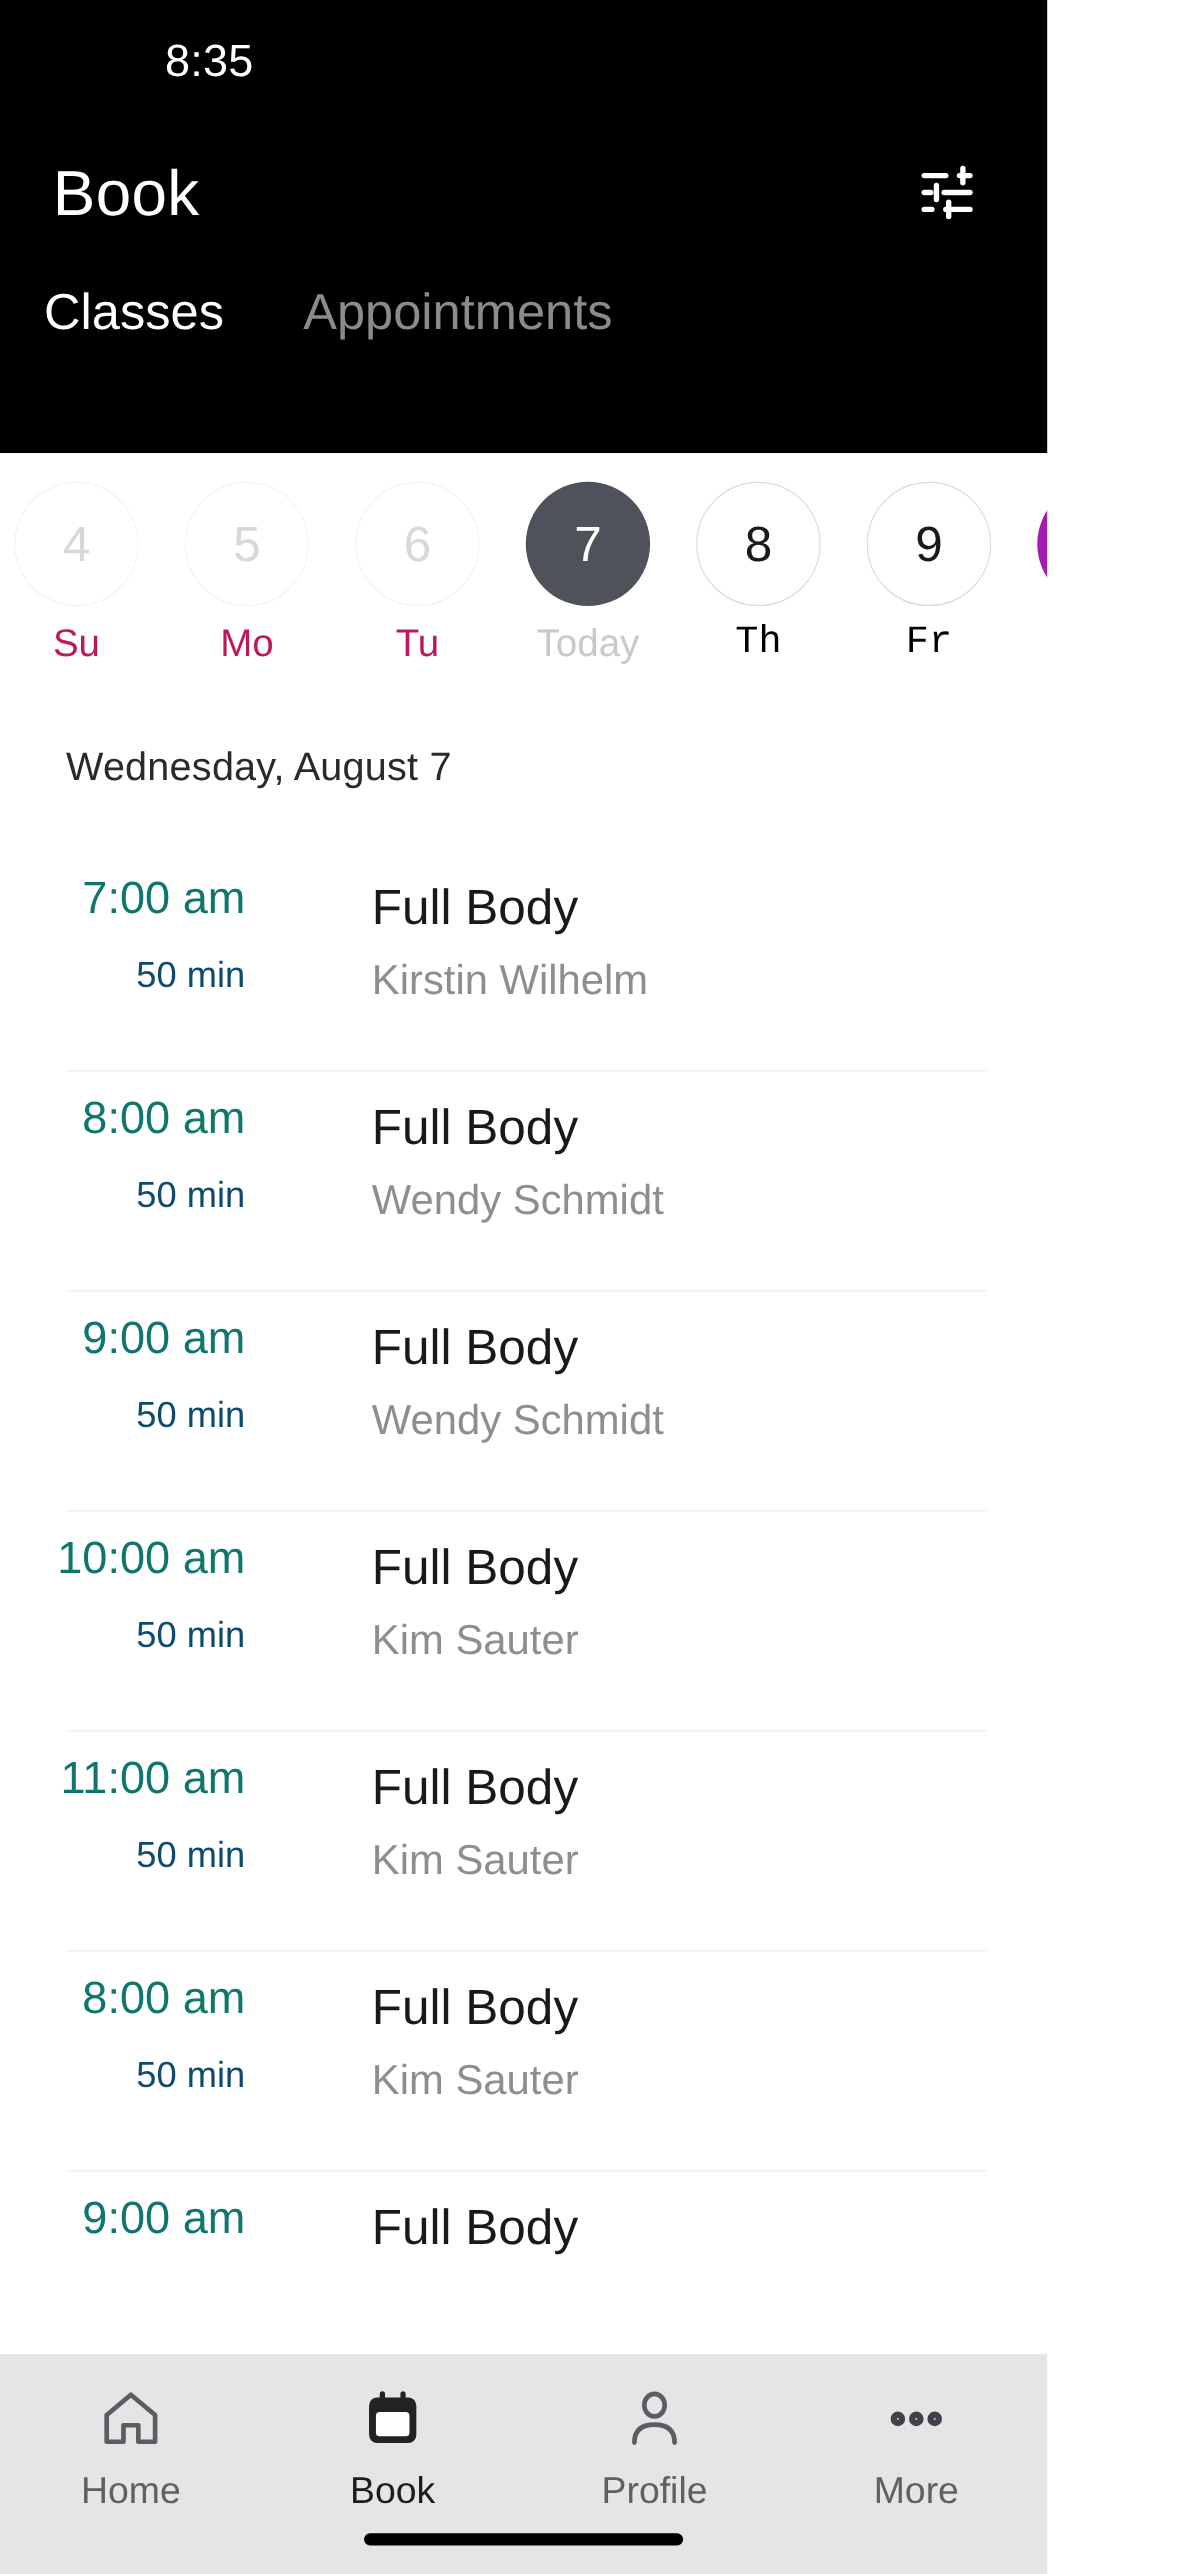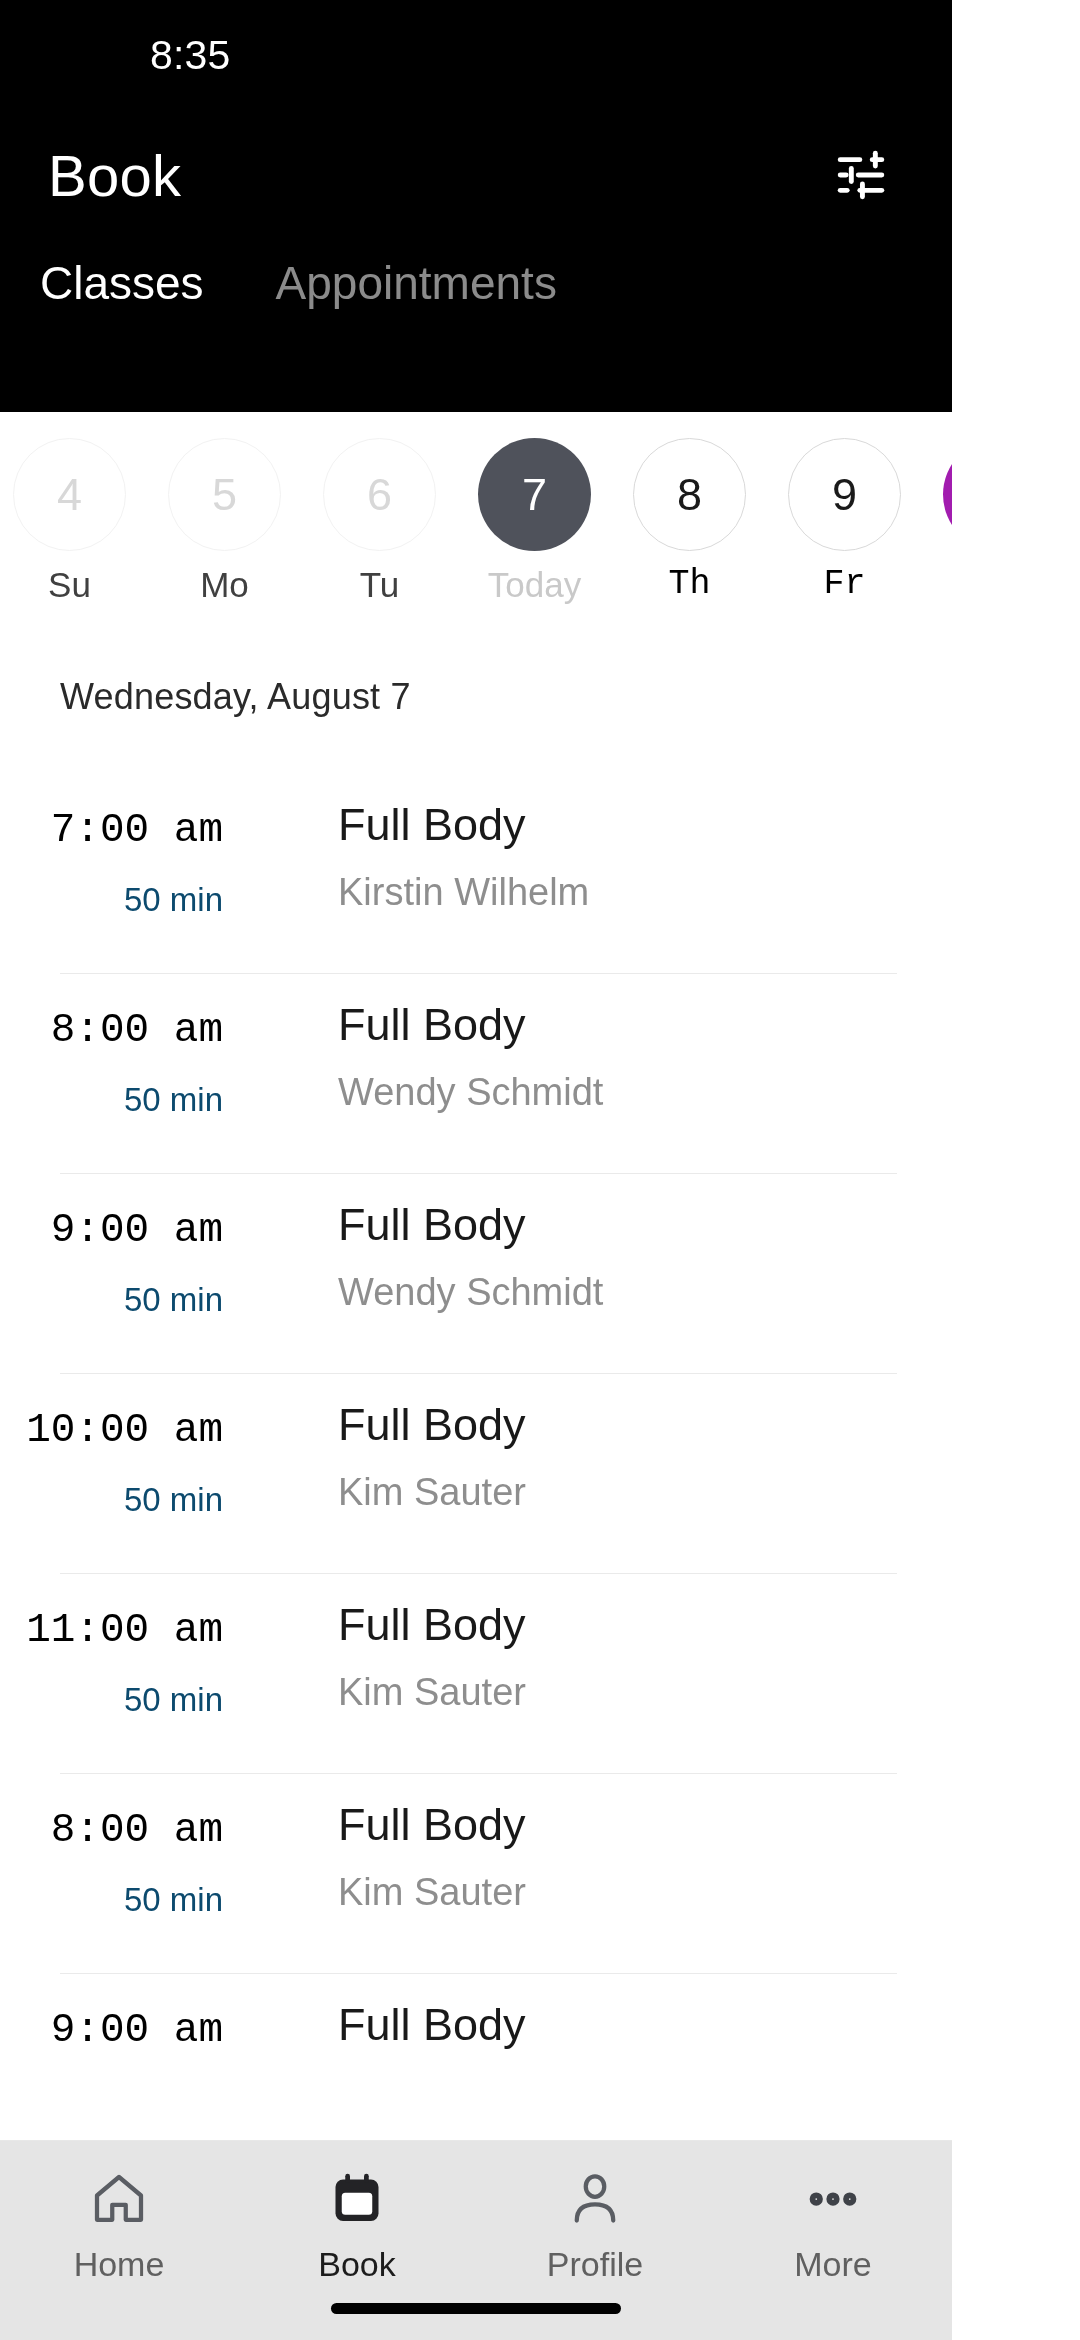--- a/index.html
+++ b/index.html
@@ -123,21 +123,21 @@
   .daycircle.muted {
     background: #a21caf;
     border: none;
     color: #b5b5b5;
   }
   .daylabel {
     margin-top: 16px;
     font-size: 35px;
     line-height: 1;
   }
-  .daylabel.past { color: #404040; }
+  .daylabel.past { color: #be185d; }
   .daylabel.today { color: #c9c9c9; }
   .daylabel.future { color: #000000; font-family: Liberation Mono, monospace; }
   .daylabel.muted { color: #9a9a9a; }
 
   
   .dateheading {
     flex: 0 0 126px;
     padding: 28px 0 0 60px;
     font-size: 36px;
     color: #2a2a2a;
@@ -170,24 +170,22 @@
     width: 245px;
     flex: 0 0 245px;
     padding-right: 22px;
     text-align: right;
     display: flex;
     flex-direction: column;
     align-items: flex-end;
   }
   .time-main {
     font-size: 41px;
-    color: #000000;
-    line-height: 1;
-    margin-top: 14px;
-    font-family: Liberation Mono, monospace;
+    color: #0f766e;
+    line-height: 1;
   }
   .time-dur {
     font-size: 33px;
     color: #0c4a6e;
     line-height: 1;
     margin-top: 32px;
   }
   .infocol {
     flex: 1 1 auto;
     padding-left: 93px;

